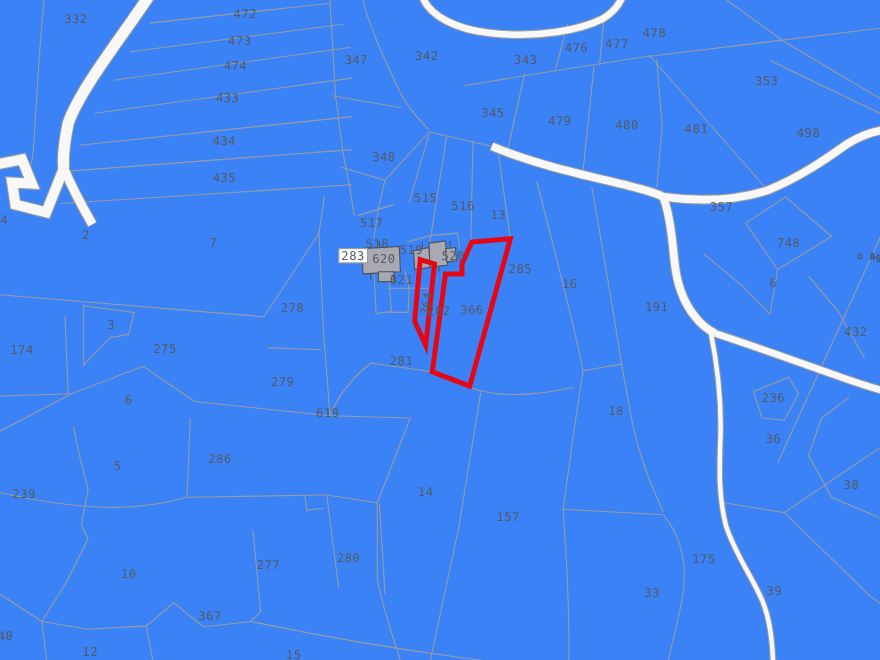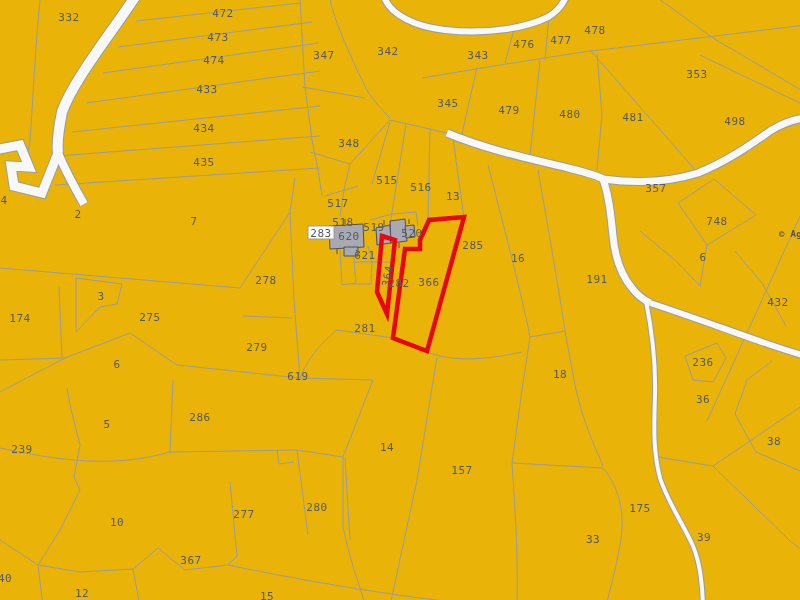--- a/index.html
+++ b/index.html
@@ -5,21 +5,21 @@
   html,body{margin:0;padding:0;background:#e8e8e8;}
   #stage{position:relative;width:800px;height:600px;overflow:hidden;background:#f5f6f5;
          font-family:"DejaVu Sans Mono", monospace;}
   svg text{font-family:"DejaVu Sans Mono", monospace;}
   .parcel-label{fill:#545a62;font-size:11px;letter-spacing:0.5px;}
   .copyright{fill:#4c5258;font-size:9px;font-weight:bold;letter-spacing:0.3px;}
 </style>
 </head>
 <body>
 
-<div id="stage" style="background: #eab308;">
+<div id="stage" style="background: #3b82f6;">
   <svg id="map" width="800" height="600" viewBox="0 0 800 600" xmlns="http://www.w3.org/2000/svg">
     <g id="layer-boundaries">
         <path d="M136,21 L300,3" fill="none" stroke="#979ca1" stroke-width="1"></path>
         <path d="M118,47 L312,22" fill="none" stroke="#979ca1" stroke-width="1"></path>
         <path d="M103,73 L319,43" fill="none" stroke="#979ca1" stroke-width="1"></path>
         <path d="M86,103 L320,71" fill="none" stroke="#979ca1" stroke-width="1"></path>
         <path d="M72,132 L320,106" fill="none" stroke="#979ca1" stroke-width="1"></path>
         <path d="M57,156 L320,136" fill="none" stroke="#979ca1" stroke-width="1"></path>
         <path d="M55,185 L320,168" fill="none" stroke="#979ca1" stroke-width="1"></path>
         <path d="M300,0 L305,87 L312,140 L318,170" fill="none" stroke="#979ca1" stroke-width="1"></path>

